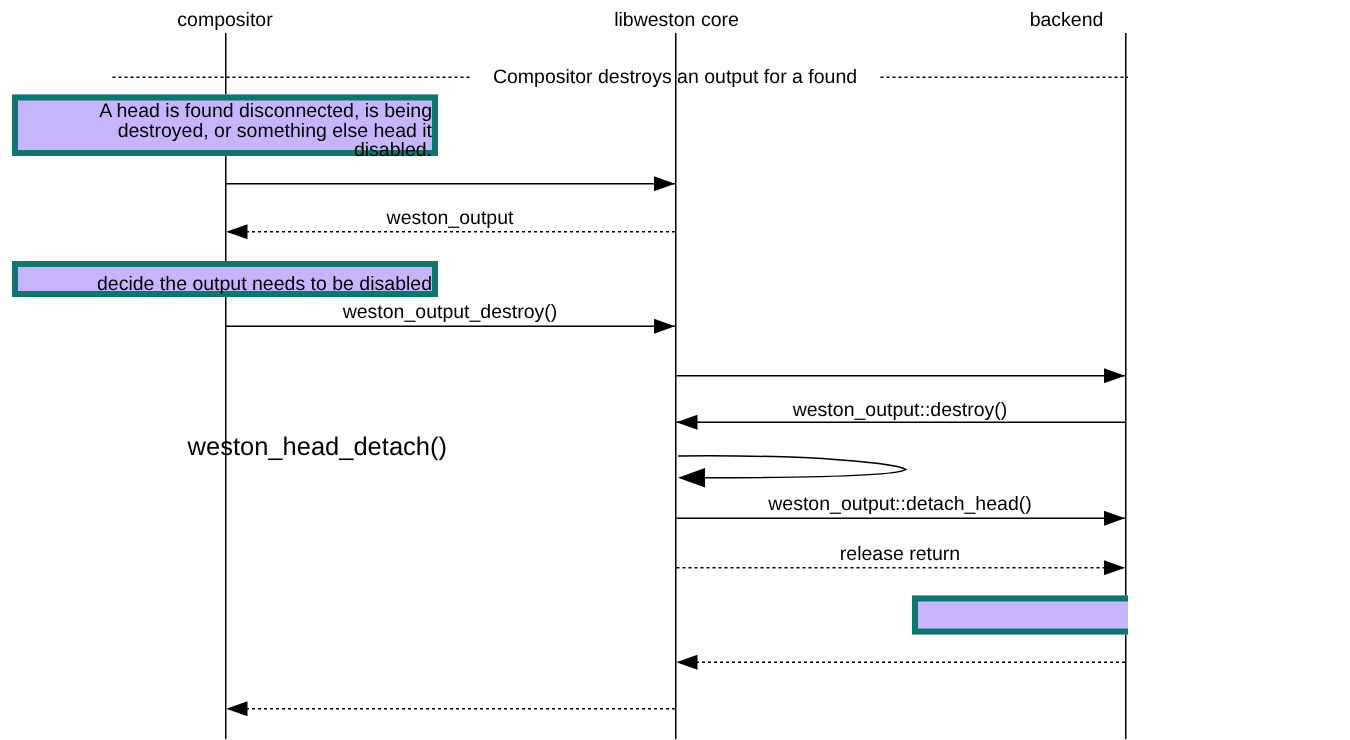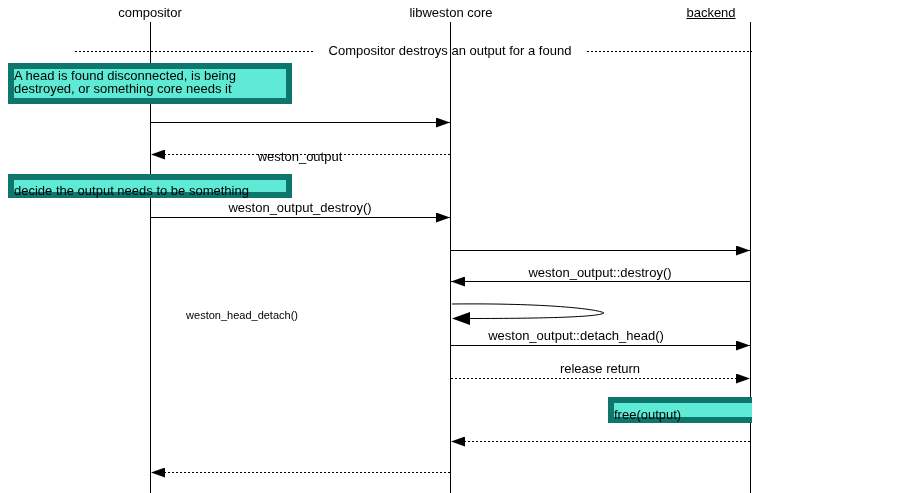--- a/index.html
+++ b/index.html
@@ -26,42 +26,42 @@
     top: 43px;
     left: 450px;
     transform: translateX(-50%);
     font-size: 13px;
     line-height: 16px;
     white-space: nowrap;
   }
   .note {
     position: absolute;
     box-sizing: border-box;
-    border: 6px solid #0f766e;
-    background: #5eead4;
-    text-align: left;
+    border: 4px solid #0f766e;
+    background: #c4b5fd;
+    text-align: right;
     font-size: 13px;
   }
   .note-head {
     left: 8px; top: 63px; width: 284px; height: 41px;
     line-height: 13px; padding-top: 0px;
   }
   .note-decide {
     left: 8px; top: 174px; width: 284px; height: 24px;
     line-height: 22px;
   }
   .note-free {
     left: 608px; top: 397px; width: 285px; height: 26px;
     line-height: 24px;
   }
   .self-label {
     position: absolute;
     right: 454px;
-    top: 308px;
-    font-size: 11px;
+    top: 290px;
+    font-size: 17px;
     line-height: 15px;
     white-space: nowrap;
     text-align: right;
   }
 </style>
 </head>
 <body>
 
 <div class="diagram">
 
@@ -89,31 +89,32 @@
     <polygon points="452,318.5 470,312 470,325" fill="#000"></polygon>
 
     <line x1="451" y1="345.5" x2="750" y2="345.5" stroke="#000" marker-end="url(#arrow)"></line>
     <line x1="451" y1="378.5" x2="750" y2="378.5" stroke="#000" stroke-dasharray="2,2" marker-end="url(#arrow)"></line>
     <line x1="750" y1="441.5" x2="451" y2="441.5" stroke="#000" stroke-dasharray="2,2" marker-end="url(#arrow)"></line>
     <line x1="450" y1="472.5" x2="151" y2="472.5" stroke="#000" stroke-dasharray="2,2" marker-end="url(#arrow)"></line>
   </svg>
 
   <div class="lbl participant" style="left:150px; top:5px;">compositor</div>
   <div class="lbl participant" style="left:451px; top:5px;">libweston core</div>
-  <div class="lbl participant" style="left:711px; top:5px;text-decoration:underline;">backend</div>
+  <div class="lbl participant" style="left:711px; top:5px;">backend</div>
 
   <div class="sep-title">Compositor destroys an output for a found</div>
 
   <div class="note note-head">
     <div>A head is found disconnected, is being</div>
-    <div>destroyed, or something core needs it</div>
+    <div>destroyed, or something else head it</div>
+    <div>disabled.</div>
   </div>
-  <div class="note note-decide">decide the output needs to be something</div>
+  <div class="note note-decide">decide the output needs to be disabled</div>
   <div class="note note-free">free(output)</div>
 
-  <div class="lbl" style="left:300px; top:137px;margin-top:12px;">weston_output</div>
+  <div class="lbl" style="left:300px; top:137px;">weston_output</div>
   <div class="lbl" style="left:300px; top:200px;">weston_output_destroy()</div>
   <div class="lbl" style="left:600px; top:233px;margin-top:32px;">weston_output::destroy()</div>
   <div class="self-label">weston_head_detach()</div>
-  <div class="lbl" style="left:576px; top:328px;">weston_output::detach_head()</div>
+  <div class="lbl" style="left:600px; top:328px;">weston_output::detach_head()</div>
   <div class="lbl" style="left:600px; top:361px;">release return</div>
 
 </div>
 
 </body></html>

